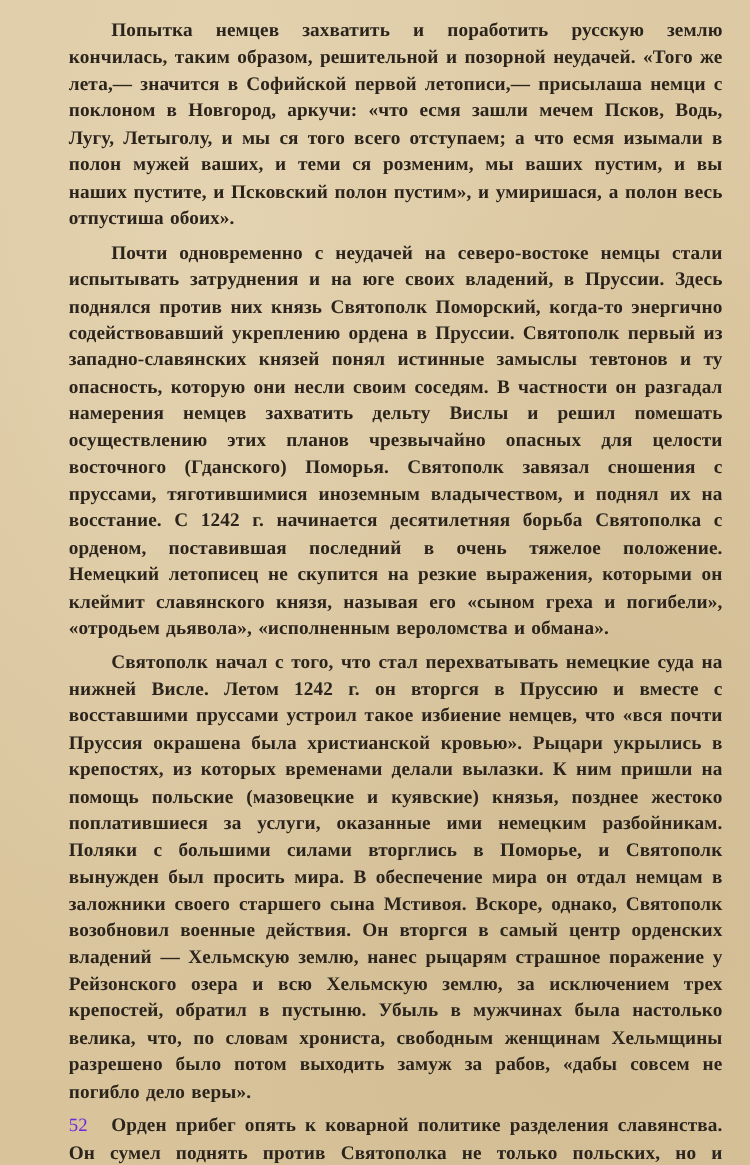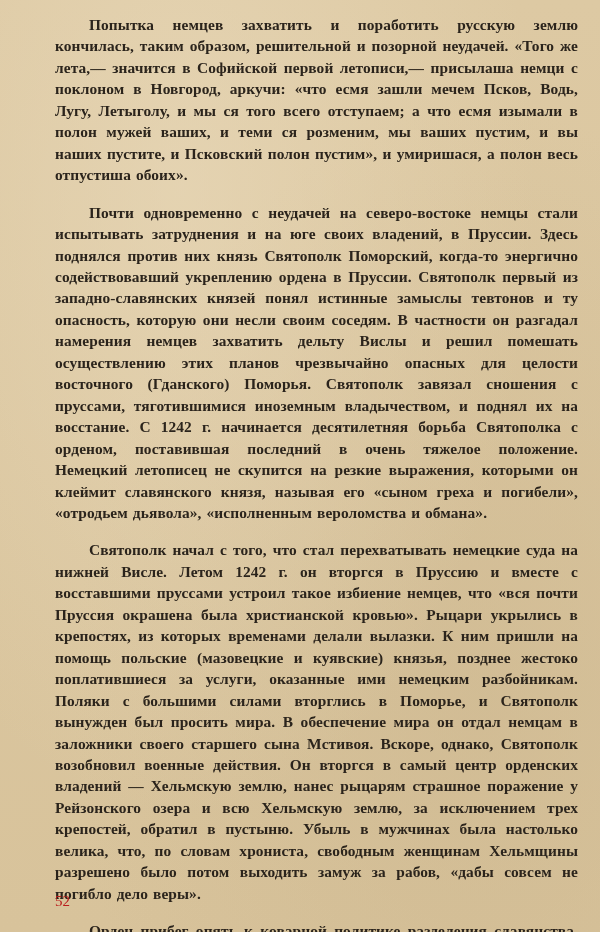--- a/index.html
+++ b/index.html
@@ -23,26 +23,26 @@
     margin: 0;
     font-size: 15.4px;
     line-height: 21.45px;
     text-align: justify;
     text-indent: 34px;
     hyphens: manual;
     letter-spacing: 0.1px;
     word-spacing: 1px;
     font-weight: bold;
   }
-  .para + .para { margin-top: 16px; }
+  .para + .para { margin-top: 6px; }
   .page-number {
     position: absolute;
     left: 55px; top: 893px;
     font-size: 15px;
-    color: #b91c1c;
+    color: #6d28d9;
   }
 </style>
 </head>
 <body>
 
 <div class="page">
   <p class="para">Попытка немцев захватить и поработить русскую землю кончилась, таким образом, решительной и позорной неудачей. «Того же лета,— значится в Софийской первой летописи,— присылаша немци с поклоном в Новгород, аркучи: «что есмя зашли мечем Псков, Водь, Лугу, Летыголу, и мы ся того всего отступаем; а что есмя изымали в полон мужей ваших, и теми ся розменим, мы ваших пустим, и вы наших пустите, и Псковский полон пустим», и умиришася, а полон весь отпустиша обоих».</p>
   <p class="para">Почти одновременно с неудачей на северо-востоке немцы стали испытывать затруднения и на юге своих владений, в Пруссии. Здесь поднялся против них князь Святополк Поморский, когда-то энергично содействовавший укреплению ордена в Пруссии. Святополк первый из западно-славянских князей понял истинные замыслы тевтонов и ту опасность, которую они несли своим соседям. В частности он разгадал намерения немцев захватить дельту Вислы и решил помешать осуществлению этих планов чрезвычайно опасных для целости восточного (Гданского) Поморья. Святополк завязал сношения с пруссами, тяготившимися иноземным владычеством, и поднял их на восстание. С 1242 г. начинается десятилетняя борьба Святополка с орденом, поставившая последний в очень тяжелое положение. Немецкий летописец не скупится на резкие выражения, которыми он клеймит славянского князя, называя его «сыном греха и погибели», «отродьем дьявола», «исполненным вероломства и обмана».</p>
   <p class="para">Святополк начал с того, что стал перехватывать немецкие суда на нижней Висле. Летом 1242 г. он вторгся в Пруссию и вместе с восставшими пруссами устроил такое избиение немцев, что «вся почти Пруссия окрашена была христианской кровью». Рыцари укрылись в крепостях, из которых временами делали вылазки. К ним пришли на помощь польские (мазовецкие и куявские) князья, позднее жестоко поплатившиеся за услуги, оказанные ими немецким разбойникам. Поляки с большими силами вторглись в Поморье, и Святополк вынужден был просить мира. В обеспечение мира он отдал немцам в заложники своего старшего сына Мстивоя. Вскоре, однако, Святополк возобновил военные действия. Он вторгся в самый центр орденских владений — Хельмскую землю, нанес рыцарям страшное поражение у Рейзонского озера и всю Хельмскую землю, за исключением трех крепостей, обратил в пустыню. Убыль в мужчинах была настолько велика, что, по словам хрониста, свободным женщинам Хельмщины разрешено было потом выходить замуж за рабов, «дабы совсем не погибло дело веры».</p>
   <p class="para">Орден прибег опять к коварной политике разделения славянства. Он сумел поднять против Святополка не только польских, но и подчиненных Святополку поморских князей — его младших братьев Самбора и Ратибора. Святополк заключил с немцами перемирие и потребовал возвращения отданного в заложники сы-</p>

